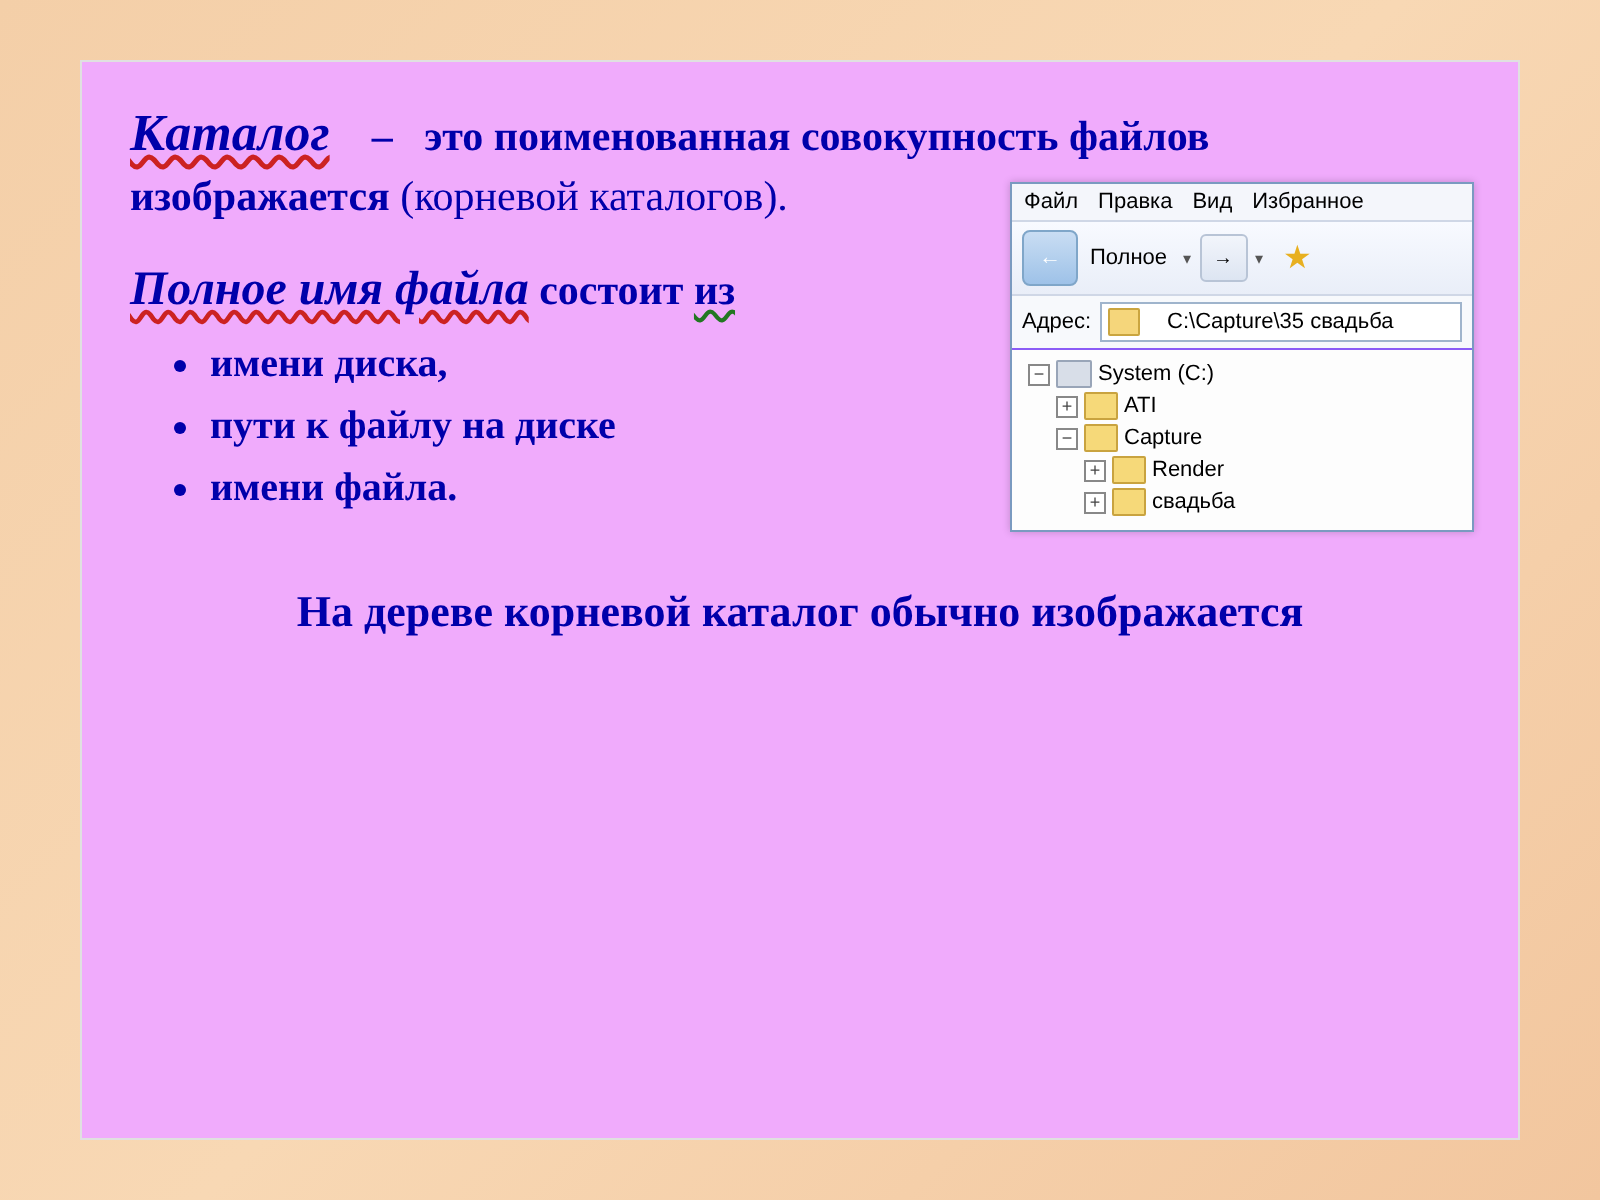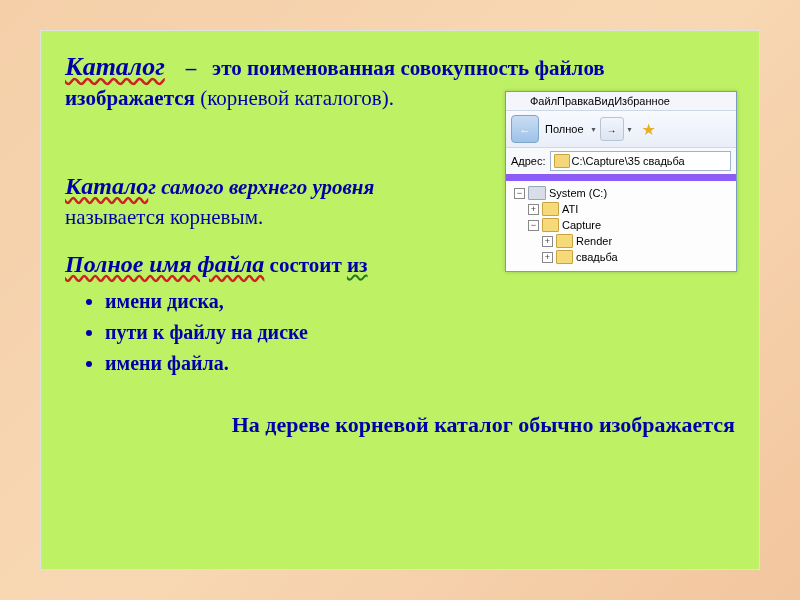--- a/index.html
+++ b/index.html
@@ -11,21 +11,21 @@
     font-family: "Times New Roman", serif;
     overflow: hidden;
     position: relative;
   }
   .slide {
     position: absolute;
     left: 40px;
     top: 30px;
     width: 720px;
     height: 540px;
-    background: #bef264;
+    background: #f0abfc;
     border: 1px solid #e0e0e0;
     box-sizing: border-box;
     padding: 18px 24px 0 24px;
   }
   .line1 {
     color: #0000aa;
     font-size: 21px;
     line-height: 1.35;
     text-align: justify;
   }
@@ -79,21 +79,21 @@
     margin: 8px 0 0 20px;
     padding: 0 0 0 20px;
     color: #0000aa;
     font-size: 20px;
     font-weight: bold;
     line-height: 1.55;
   }
   ul.blist li::marker { color:#0000aa; font-size:20px; }
   .bottom-note {
     margin-top: 25px;
-    text-align: right;
+    text-align: center;
     color: #0000aa;
     font-weight: bold;
     font-size: 22px;
     line-height: 1.9;
   }
   .bigslash {
     color: #cc2222;
     font-size: 60px;
     font-weight: normal;
     vertical-align: -10px;
@@ -110,22 +110,22 @@
     width: 230px;
     border: 1px solid #7a9ac0;
     background: #fdfdfd;
     font-family: Tahoma, Arial, sans-serif;
     font-size: 11px;
     color: #000;
     box-shadow: 0 0 4px rgba(0,0,0,0.2);
   }
   .exp-menu {
     display: flex;
-    gap: 0;
-    padding: 3px 24px;
+    gap: 10px;
+    padding: 3px 6px;
     background: #f4f6fb;
     border-bottom: 1px solid #cfd7e6;
   }
   .exp-menu span { cursor: default; }
   .exp-toolbar {
     display: flex;
     align-items: center;
     gap: 4px;
     padding: 4px 5px;
     background: linear-gradient(#f8faff,#e9eef8);
@@ -143,26 +143,26 @@
   .tb-sep { font-size:8px;color:#555; }
   .tb-small {
     width:22px;height:22px;border:1px solid #b8c4d6;border-radius:3px;
     background:linear-gradient(#f2f5fb,#dde5f2);
     display:flex;align-items:center;justify-content:center;font-size:10px;
   }
   .tb-search { color:#e8b020; font-size:16px; margin-left:6px; }
   .exp-addr {
     display:flex;align-items:center;gap:4px;
     padding: 3px 5px;
-    border-bottom: 7px solid #8b5cf6;
+    border-bottom: 1px solid #8b5cf6;
     background:#f7f9fc;
   }
   .addr-box {
     flex:1; height:18px; border:1px solid #9fb4cc;
-    background:#fff; display:flex;align-items:center;gap:2px;
+    background:#fff; display:flex;align-items:center;gap:14px;
     padding:0 3px; font-size:11px; overflow:hidden;white-space:nowrap;
   }
   .folder-ico { width:14px;height:12px;background:#f5d67b;border:1px solid #caa53f;border-radius:1px;display:inline-block; }
   .exp-panes-label {
     padding: 3px 6px;
     background:#f2f5fb;
     border-bottom:1px solid #cfd7e6;
     font-size:11px;
   }
   .tree { padding: 4px 4px 6px 4px; line-height:16px; }
@@ -182,24 +182,20 @@
   <div class="line1">
     <span class="term-italic">Каталог</span>
     &nbsp;&nbsp;
     <span class="bold">–</span>
     &nbsp;
     <span class="bold">это поименованная совокупность файлов</span>
     <br>
     <span class="bold">изображается</span><span> (корневой каталогов).</span>
   </div>
 
-  <div class="sect2">
-    <span class="tt">Катало</span><span class="rest-italic">г самого верхнего уровня</span><br>
-    <span> называется корневым.</span>
-  </div>
 
   <div class="sect3">
     <span class="tt2">Полное имя файла</span><span class="bold"> состоит </span><span class="uz">из</span>
     <ul class="blist">
       <li>имени диска,</li>
       <li>пути к файлу на диске</li>
       <li>имени файла.</li>
     </ul>
   </div>
 

